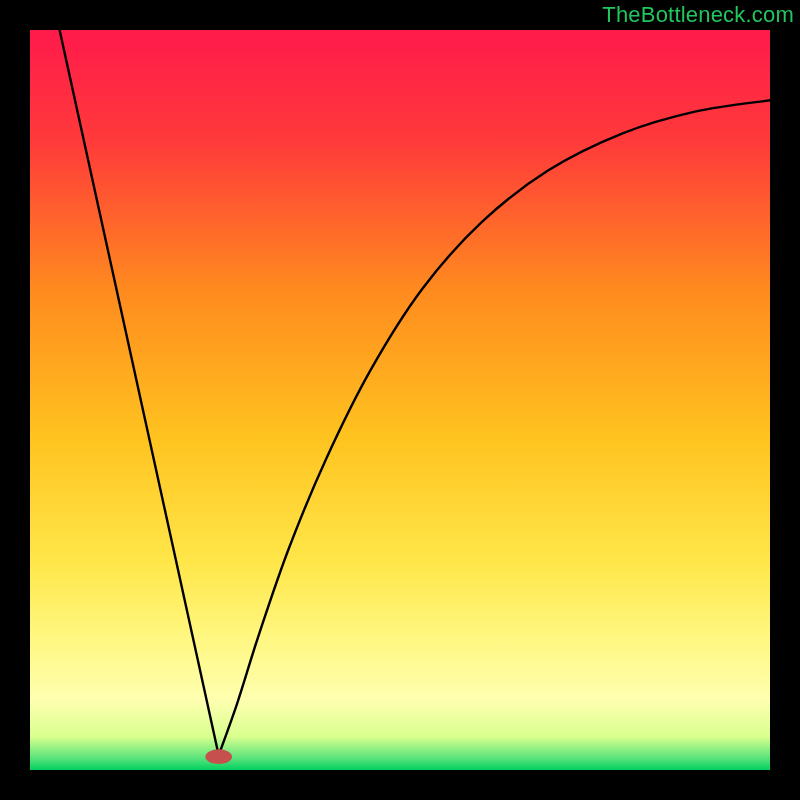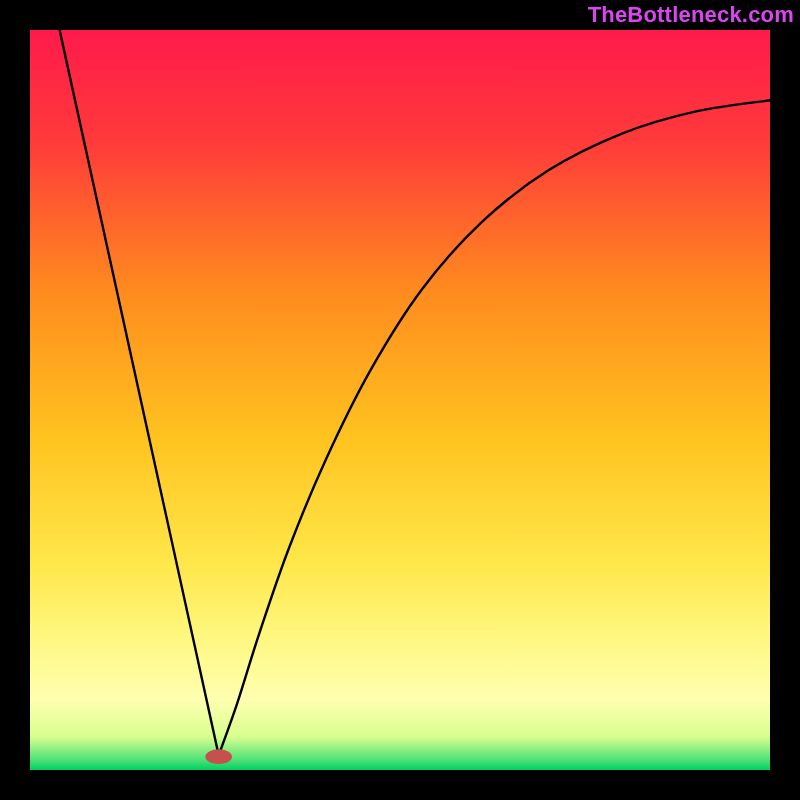--- a/index.html
+++ b/index.html
@@ -23,23 +23,23 @@
     position: absolute;
     left: 0;
     top: 0;
     width: 740px;
     height: 740px;
   }
   .watermark {
     position: absolute;
     top: 2px;
     right: 6px;
-    color: #d946ef;
+    color: #22c55e;
     font-size: 22px;
-    font-weight: 700;
+    font-weight: 400;
     letter-spacing: 0.2px;
     pointer-events: none;
   }
 </style>
 </head>
 <body>
 
 <div class="frame">
   <svg class="plot" viewBox="0 0 740 740" preserveAspectRatio="none">
     <defs>

